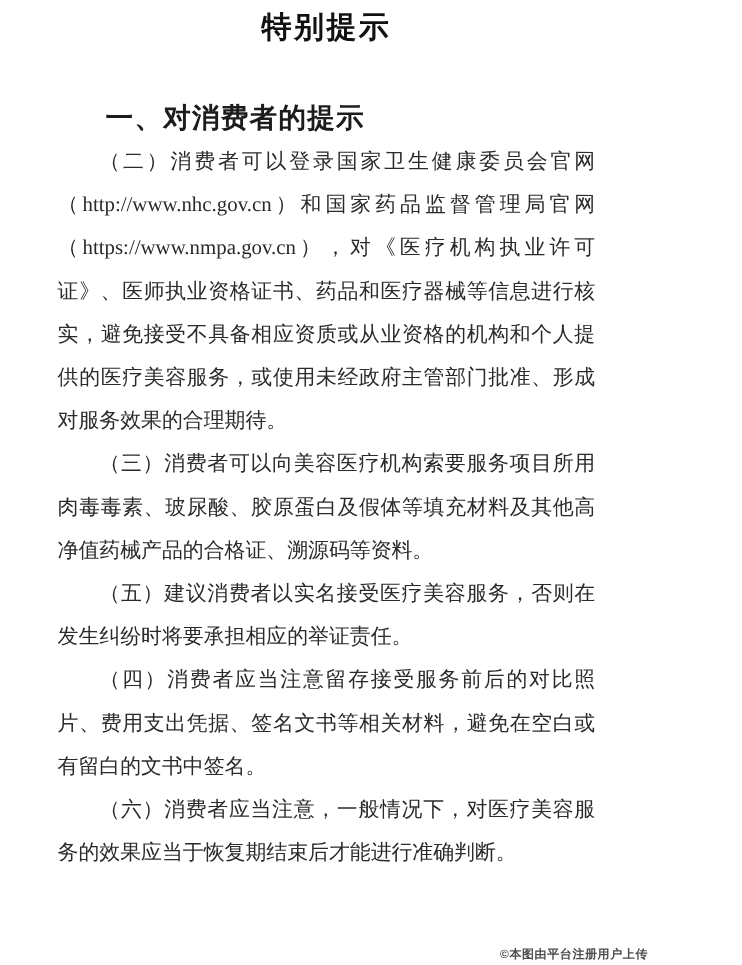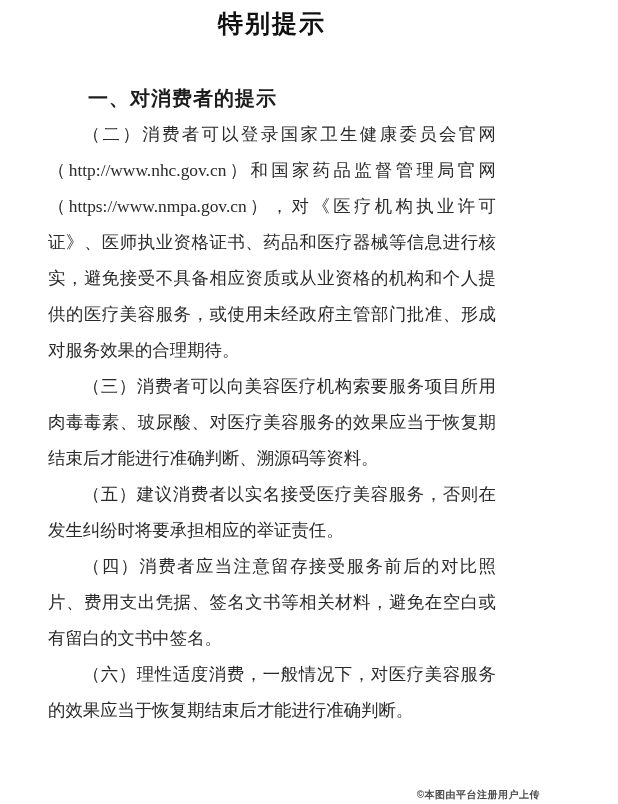--- a/index.html
+++ b/index.html
@@ -33,21 +33,21 @@
   }
   .content {
     margin-top: 40px;
     font-size: 17.4px;
     line-height: 36px;
     color: #2a2a2a;
     text-align: justify;
   }
   .section-heading {
     margin: 0 0 0 40px;
-    font-size: 20px;
+    font-size: 23px;
     font-weight: 700;
     color: #1c1c1c;
     letter-spacing: 1px;
     font-family: "Liberation Sans", "DejaVu Sans", sans-serif;
   }
   .content p {
     margin: 0;
     text-indent: 2em;
     word-break: normal;
   }
@@ -73,23 +73,23 @@
 
 <div class="page">
   <h1 class="doc-title">特别提示</h1>
 
   <div class="content">
     <h2 class="section-heading">一、对消费者的提示</h2>
 
 
     <p>（二）消费者可以登录国家卫生健康委员会官网（http://www.nhc.gov.cn）和国家药品监督管理局官网（https://www.nmpa.gov.cn），对《医疗机构执业许可证》、医师执业资格证书、药品和医疗器械等信息进行核实，避免接受不具备相应资质或从业资格的机构和个人提供的医疗美容服务，或使用未经政府主管部门批准、形成对服务效果的合理期待。</p>
 
-    <p>（三）消费者可以向美容医疗机构索要服务项目所用肉毒毒素、玻尿酸、对医疗美容服务的效果应当于恢复期结束后才能进行准确判断、溯源码等资料。</p>
+    <p>（三）消费者可以向美容医疗机构索要服务项目所用肉毒毒素、玻尿酸、胶原蛋白及假体等填充材料及其他高净值药械产品的合格证、溯源码等资料。</p>
 
     <p>（五）建议消费者以实名接受医疗美容服务，否则在发生纠纷时将要承担相应的举证责任。</p>
 
     <p>（四）消费者应当注意留存接受服务前后的对比照片、费用支出凭据、签名文书等相关材料，避免在空白或有留白的文书中签名。</p>
 
-    <p>（六）理性适度消费，一般情况下，对医疗美容服务的效果应当于恢复期结束后才能进行准确判断。</p>
+    <p>（六）消费者应当注意，一般情况下，对医疗美容服务的效果应当于恢复期结束后才能进行准确判断。</p>
   </div>
 
   <div class="watermark">©本图由平台注册用户上传</div>
 </div>
 
 </body></html>

